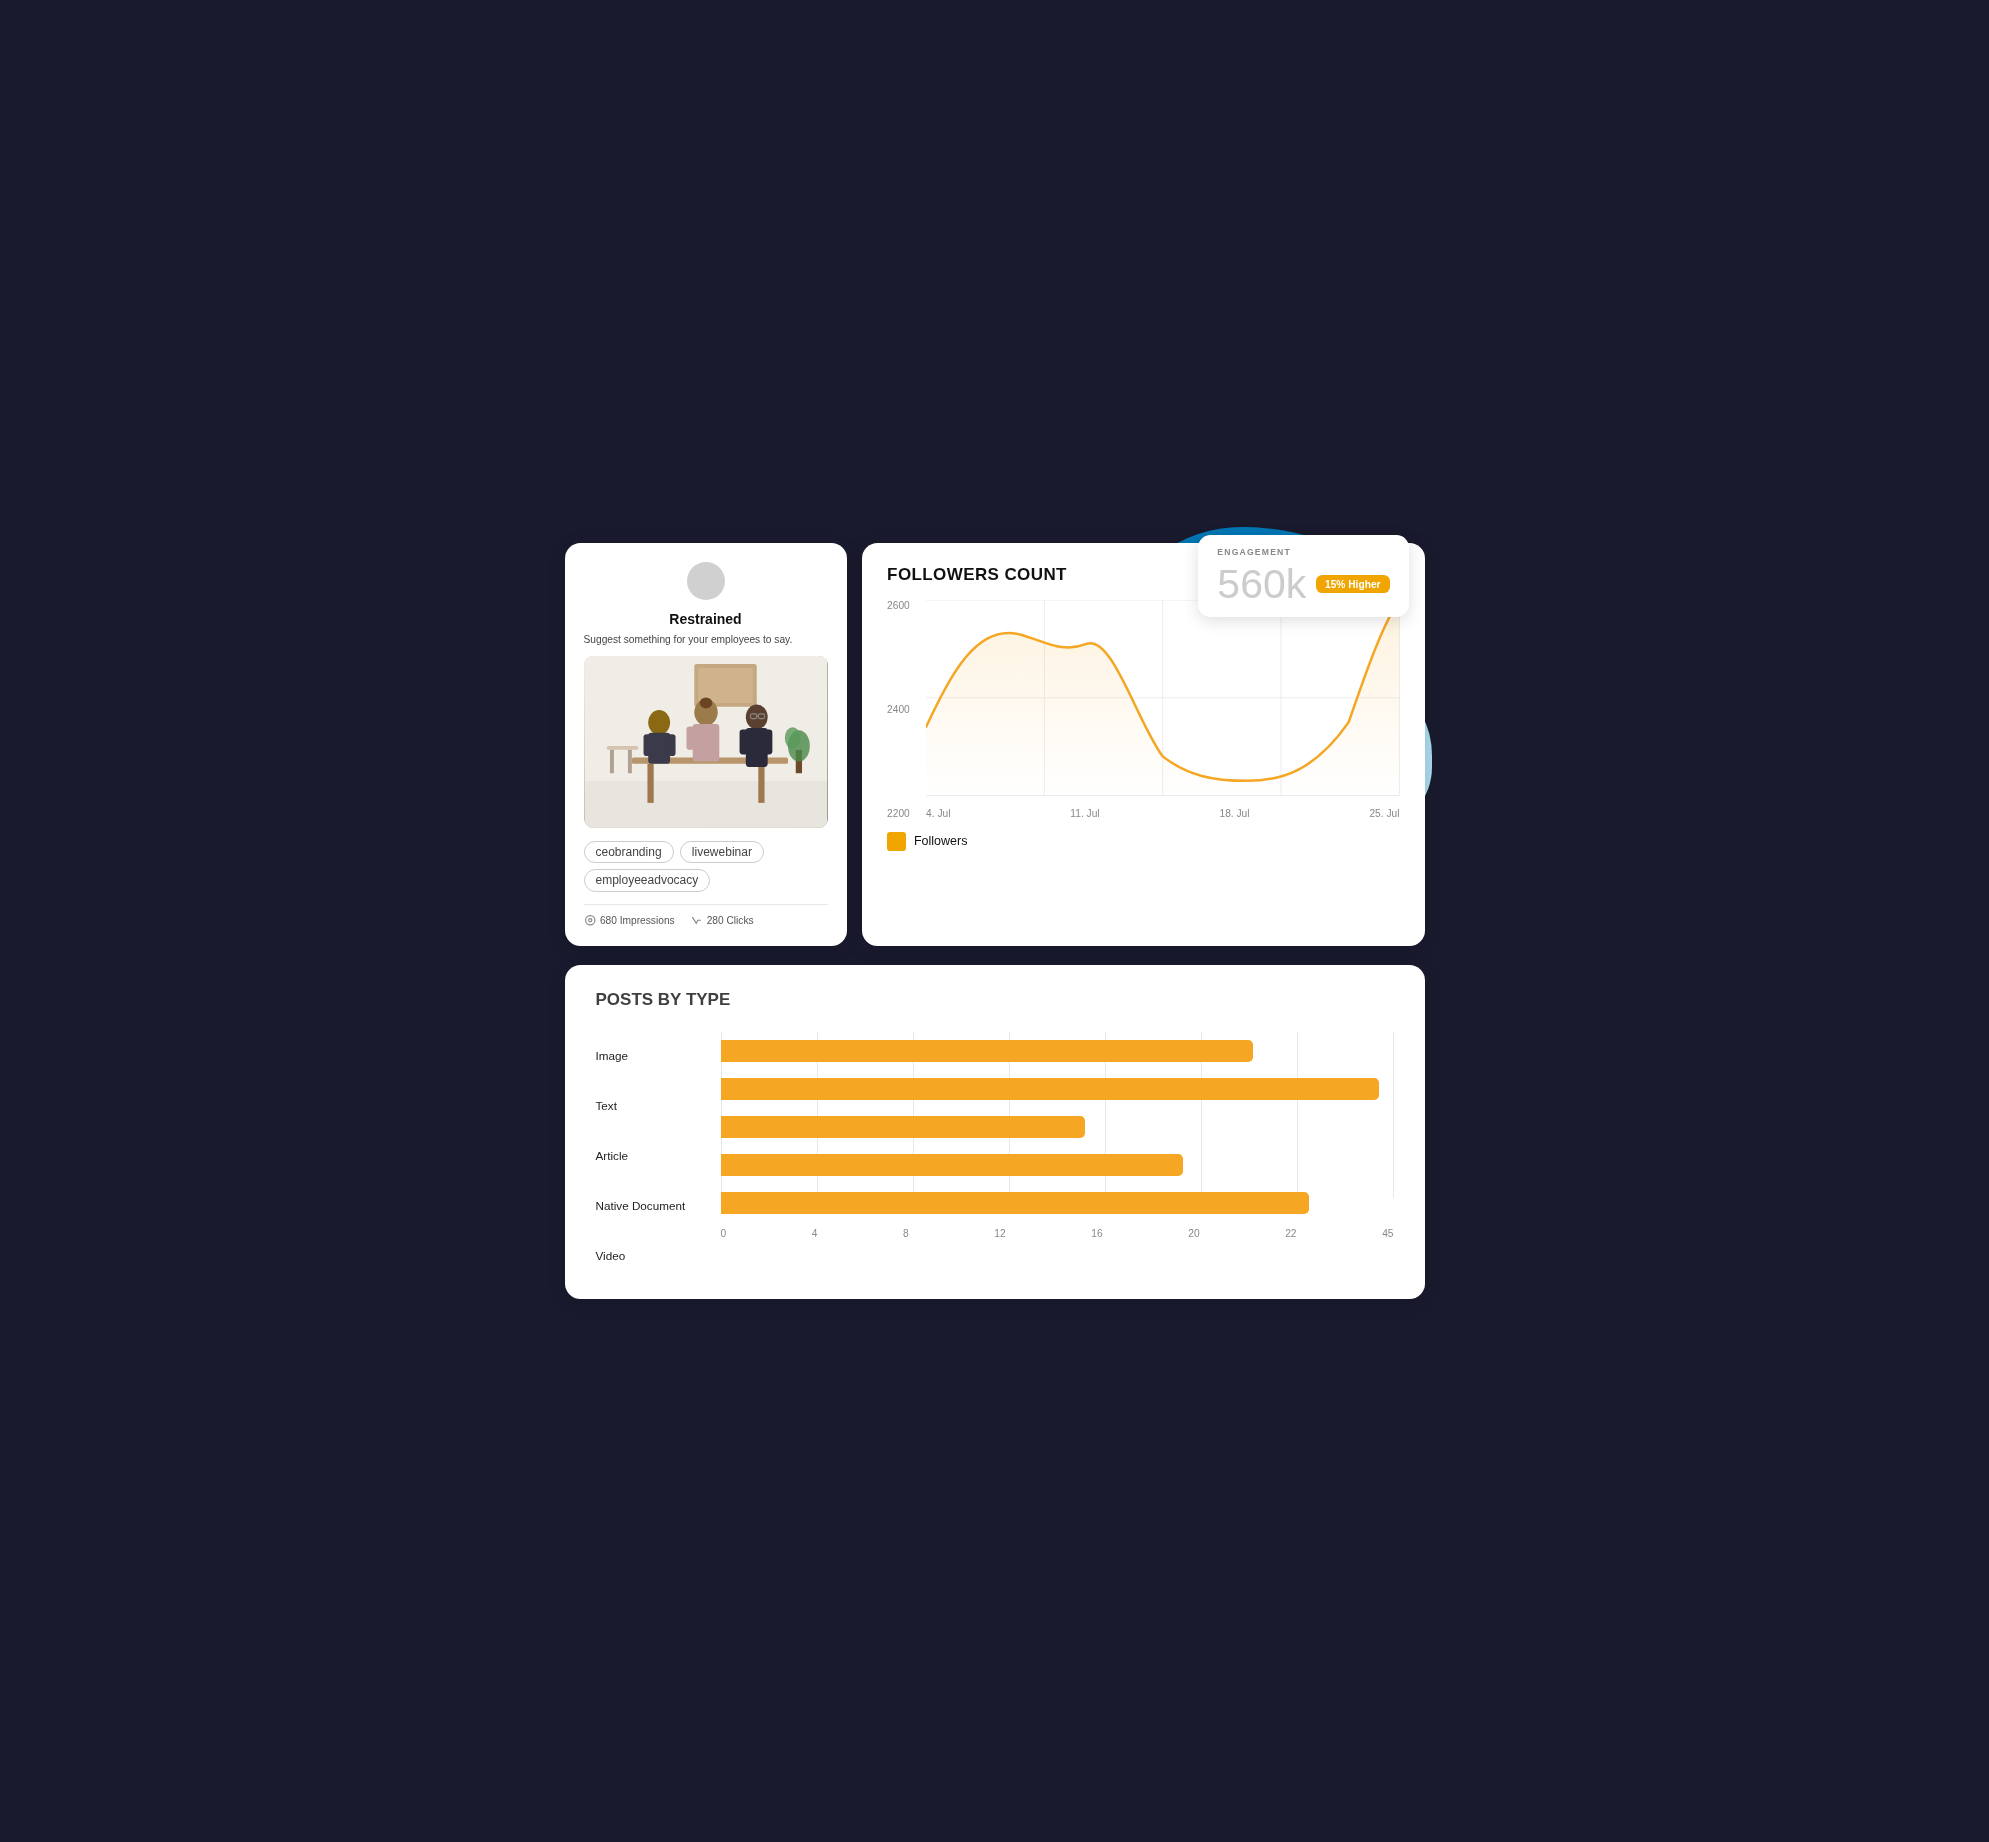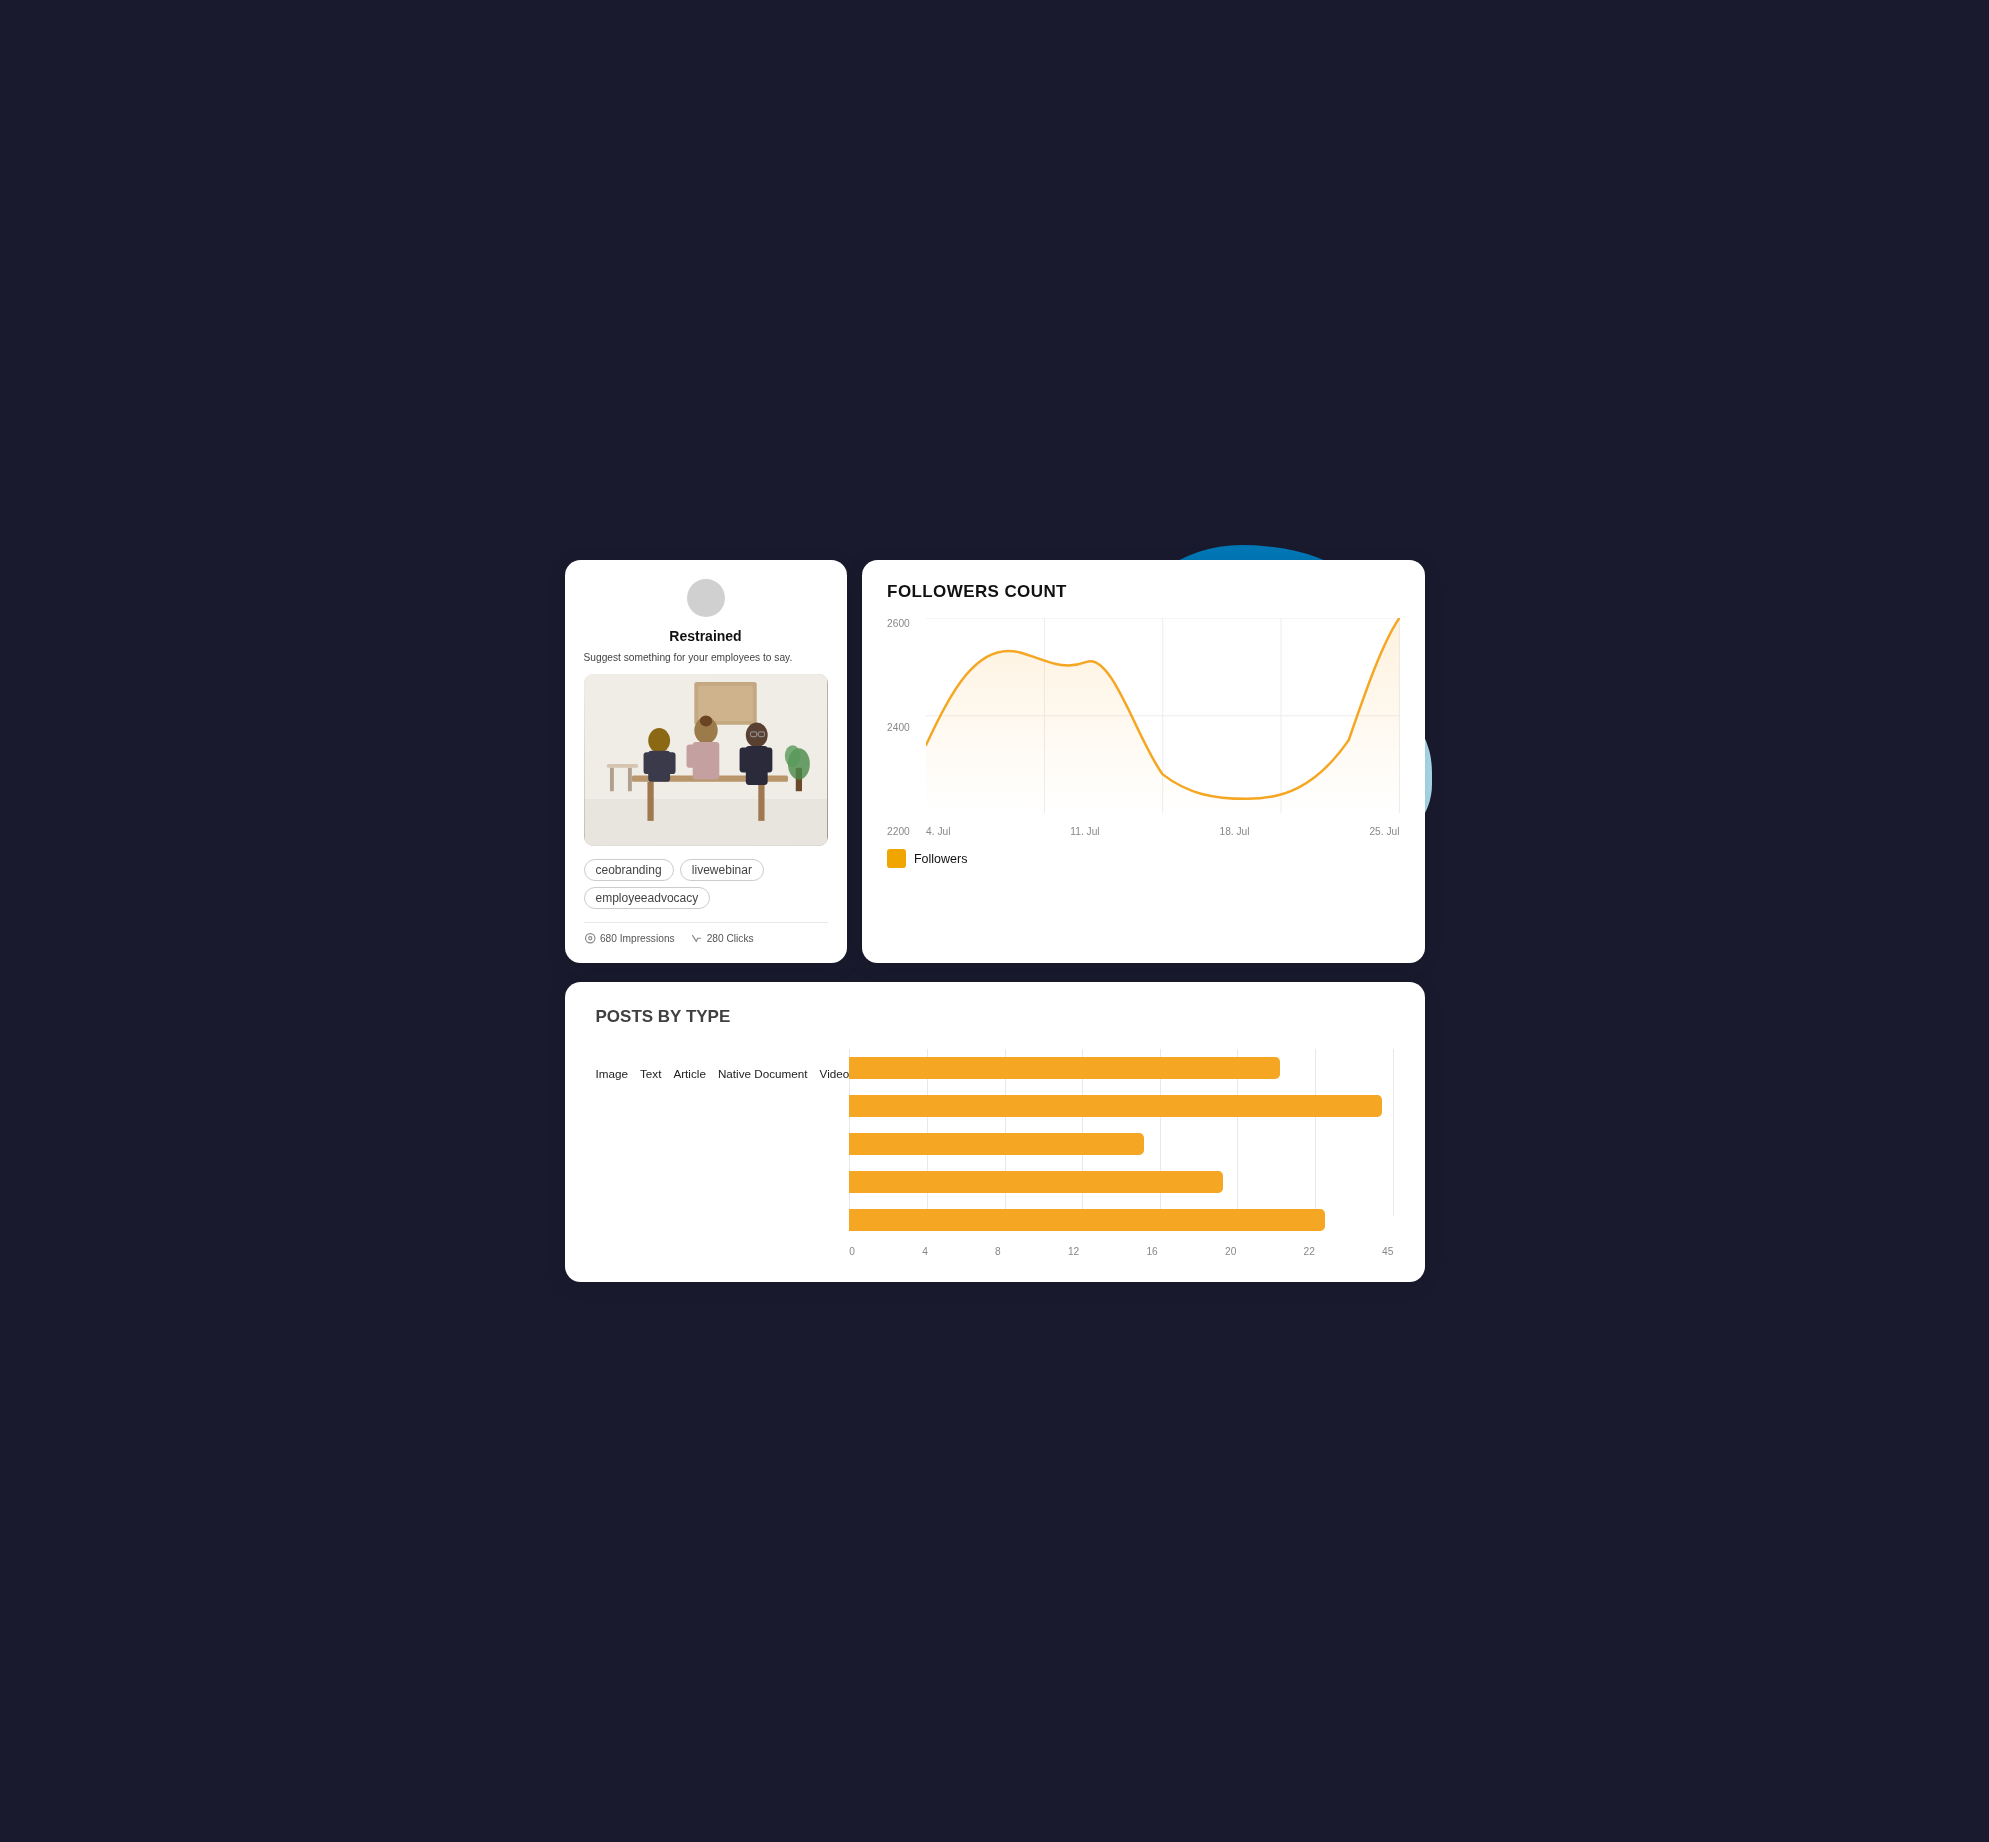--- a/index.html
+++ b/index.html
@@ -257,21 +257,21 @@
       font-weight: 900;
       color: #404040;
       margin-bottom: 22px;
     }
     .bar-chart-content {
       display: flex;
       gap: 0;
     }
     .bar-labels {
       display: flex;
-      flex-direction: row;
+      flex-direction: column;
       gap: 12px;
       min-width: 125px;
       padding-top: 4.7px;
     }
     .bar-label {
       font-size: 11.7px;
       color: #222;
       height: 38px;
       display: flex;
       align-items: center;
@@ -393,20 +393,27 @@
           <svg width="12.5" height="12.5" viewBox="0 0 16 16" fill="none">
             <polyline points="3,4 8,12 10,8 14,8" stroke="#888" stroke-width="1.5" fill="none"></polyline>
           </svg>
           <span>280 Clicks</span>
         </div>
       </div>
     </div>
 
     <div class="followers-card">
 
+      <div class="engagement-card">
+        <div class="engagement-label">ENGAGEMENT</div>
+        <div class="engagement-value-row">
+          <span class="engagement-value">560k</span>
+          <span class="engagement-badge">15% Higher</span>
+        </div>
+      </div>
 
       <div class="followers-title">FOLLOWERS COUNT</div>
 
       <div class="chart-area">
         <div class="chart-y-labels">
           <span>2600</span>
           <span>2400</span>
           <span>2200</span>
         </div>
         <div class="chart-svg-container">

